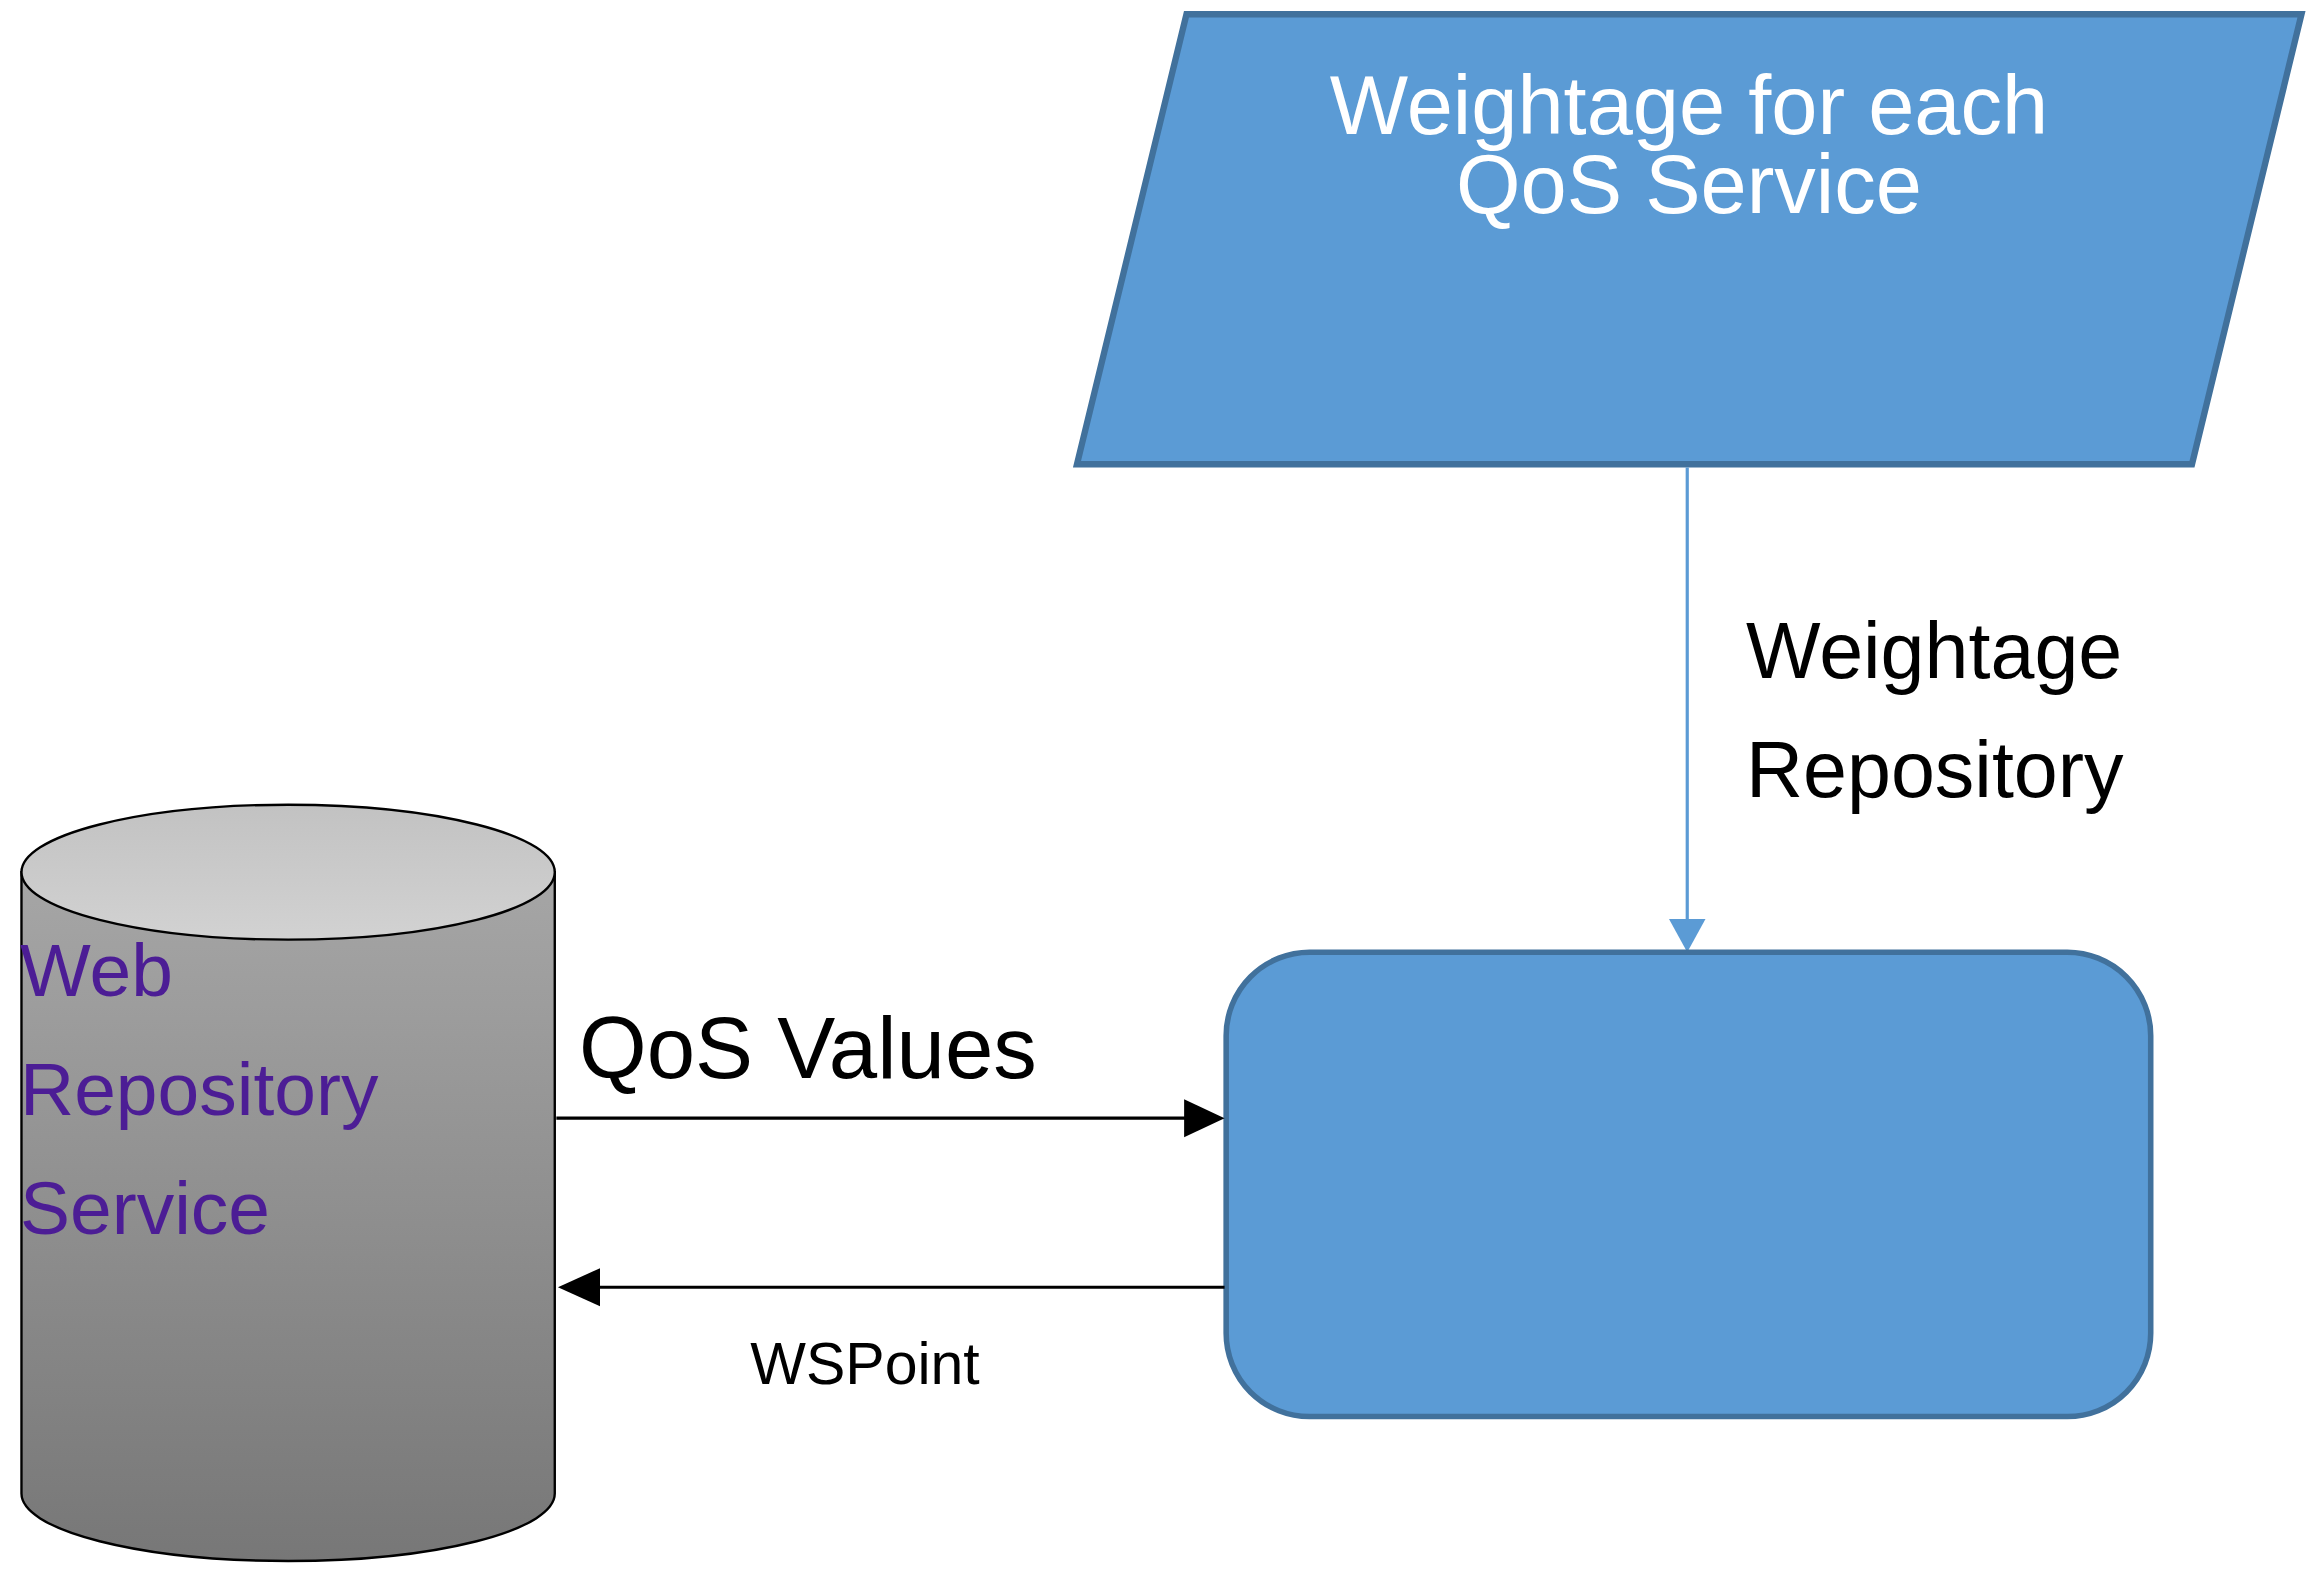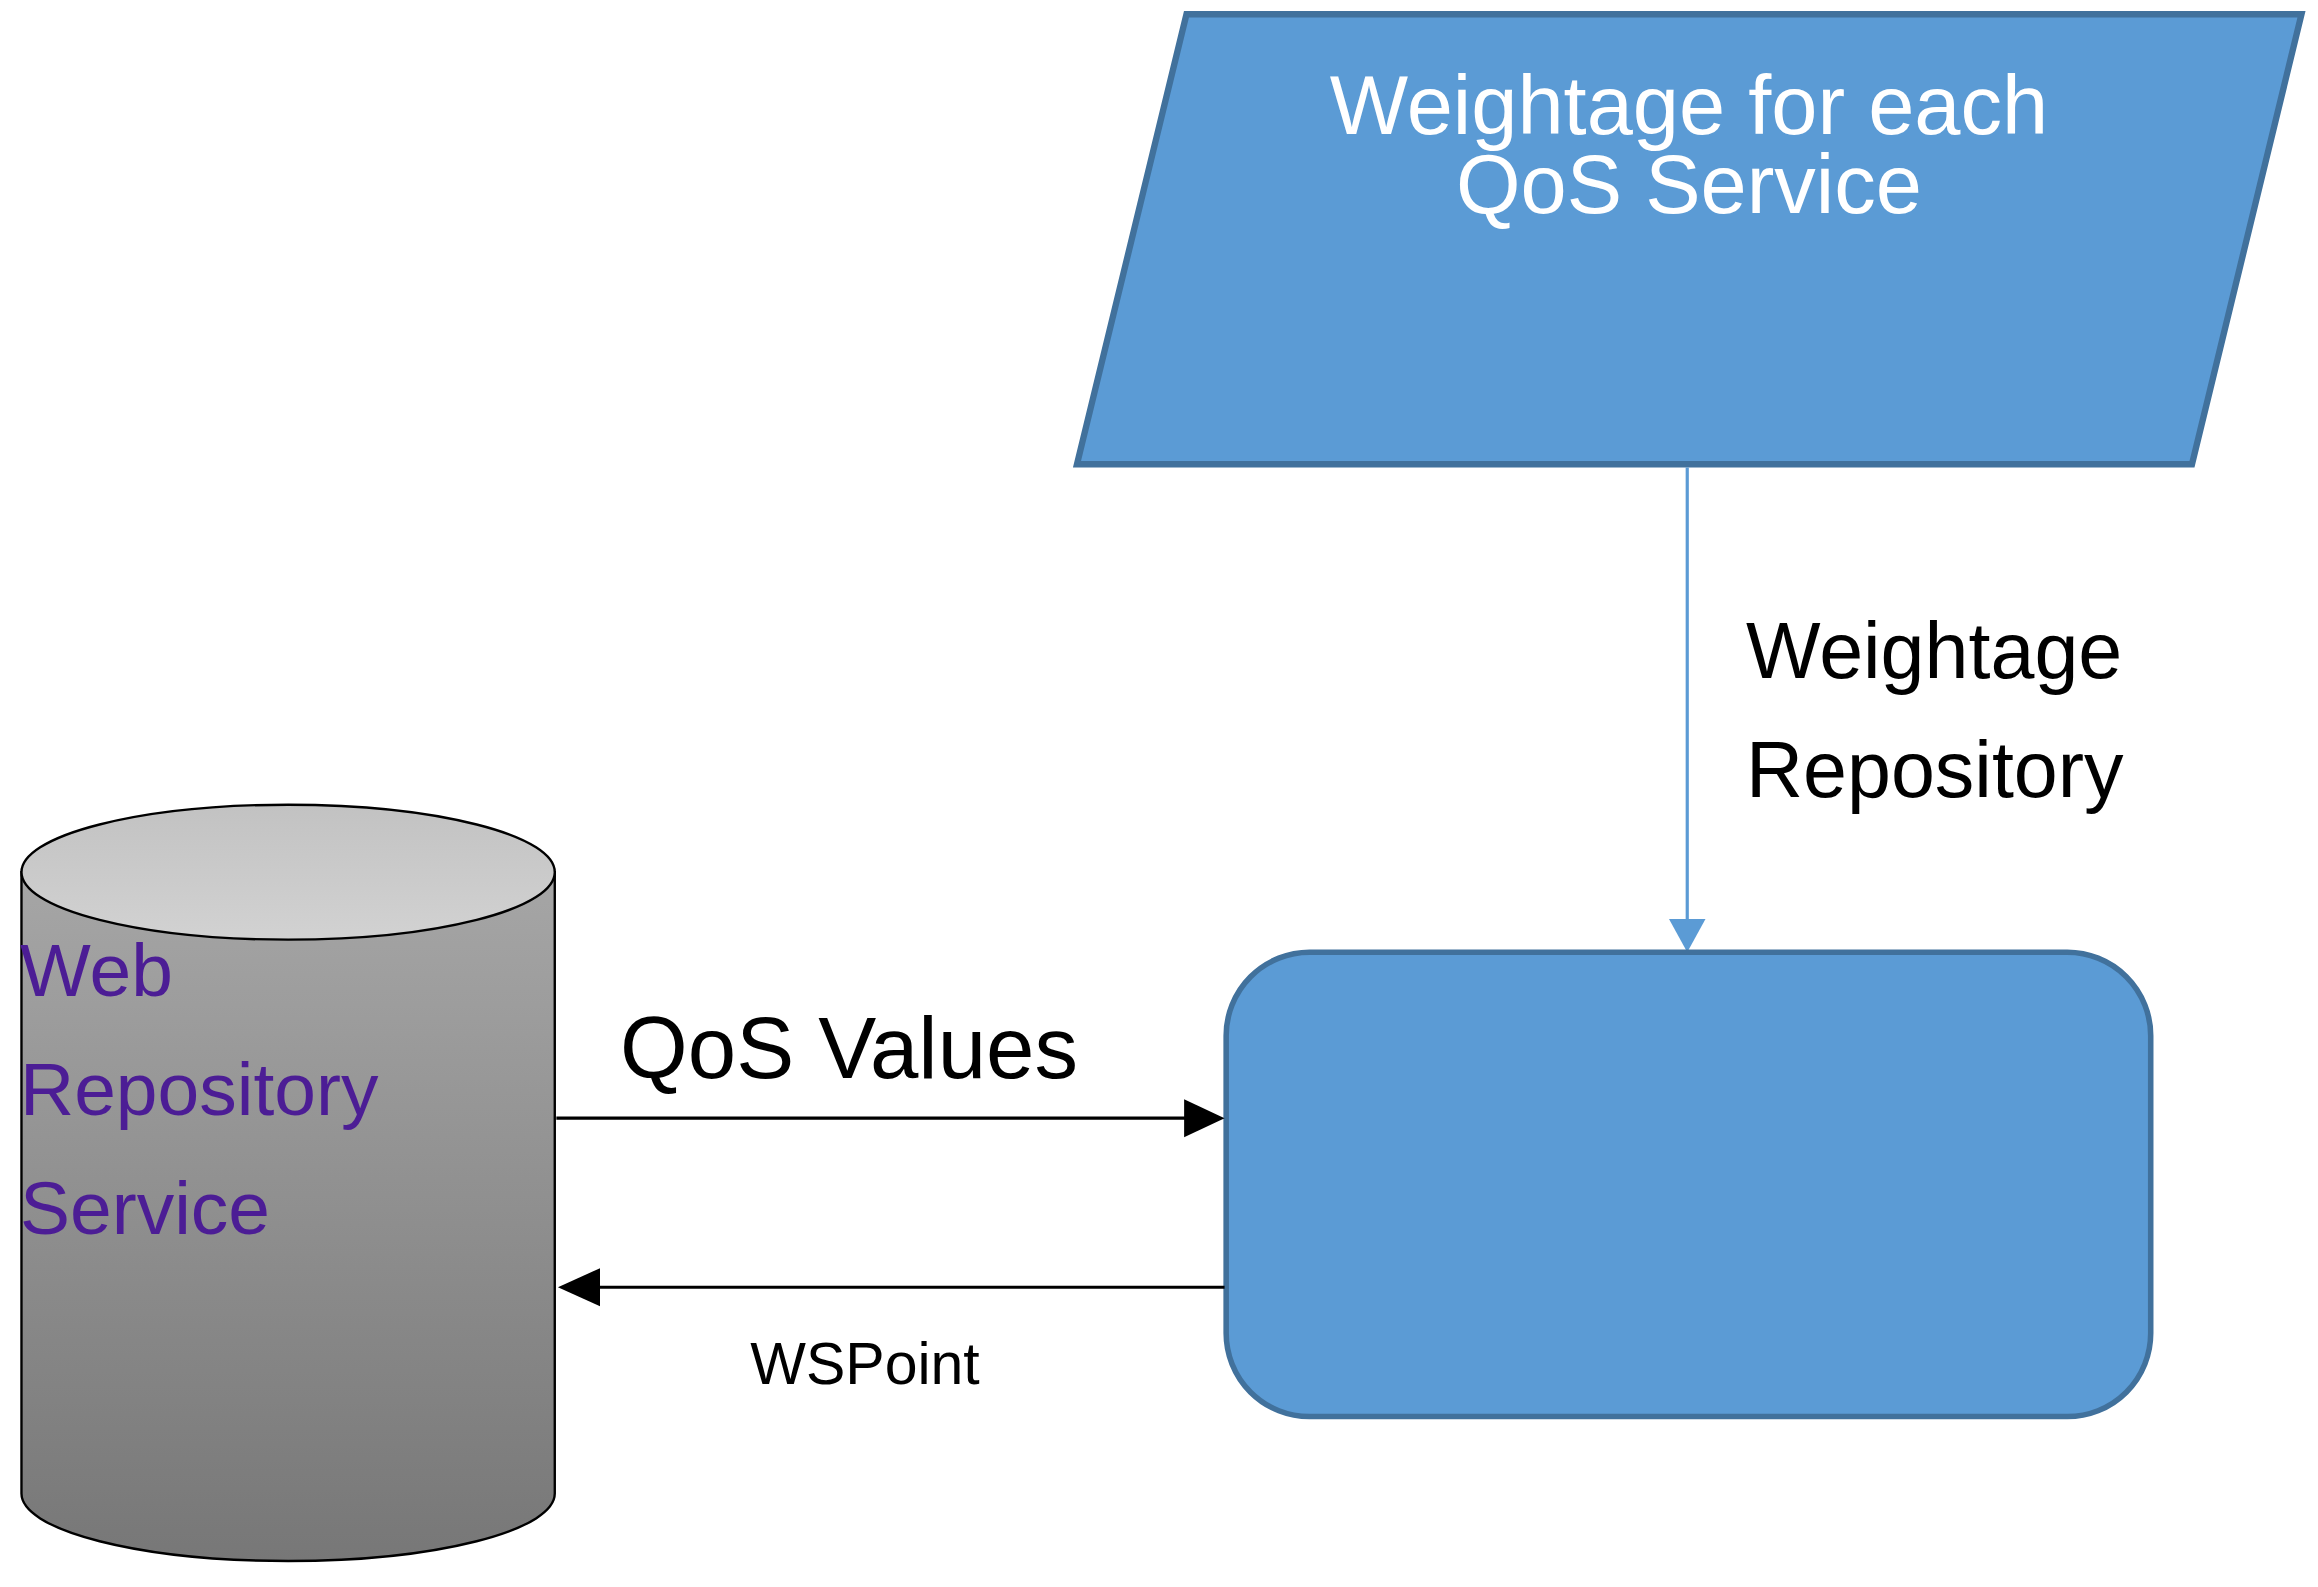--- a/index.html
+++ b/index.html
@@ -62,21 +62,21 @@
     display: flex;
     align-items: center;
     justify-content: center;
     color: #ffffff;
     font-size: 87px;
   }
   .qos-values-label {
     left: 579px;
     top: 998px;
     width: 540px;
-    text-align: center;
+    text-align: left;
     color: #000000;
     font-size: 87px;
   }
   .wspoint-label {
     left: 627px;
     top: 1305px;
     width: 476px;
     text-align: center;
     color: #000000;
     font-size: 59px;

